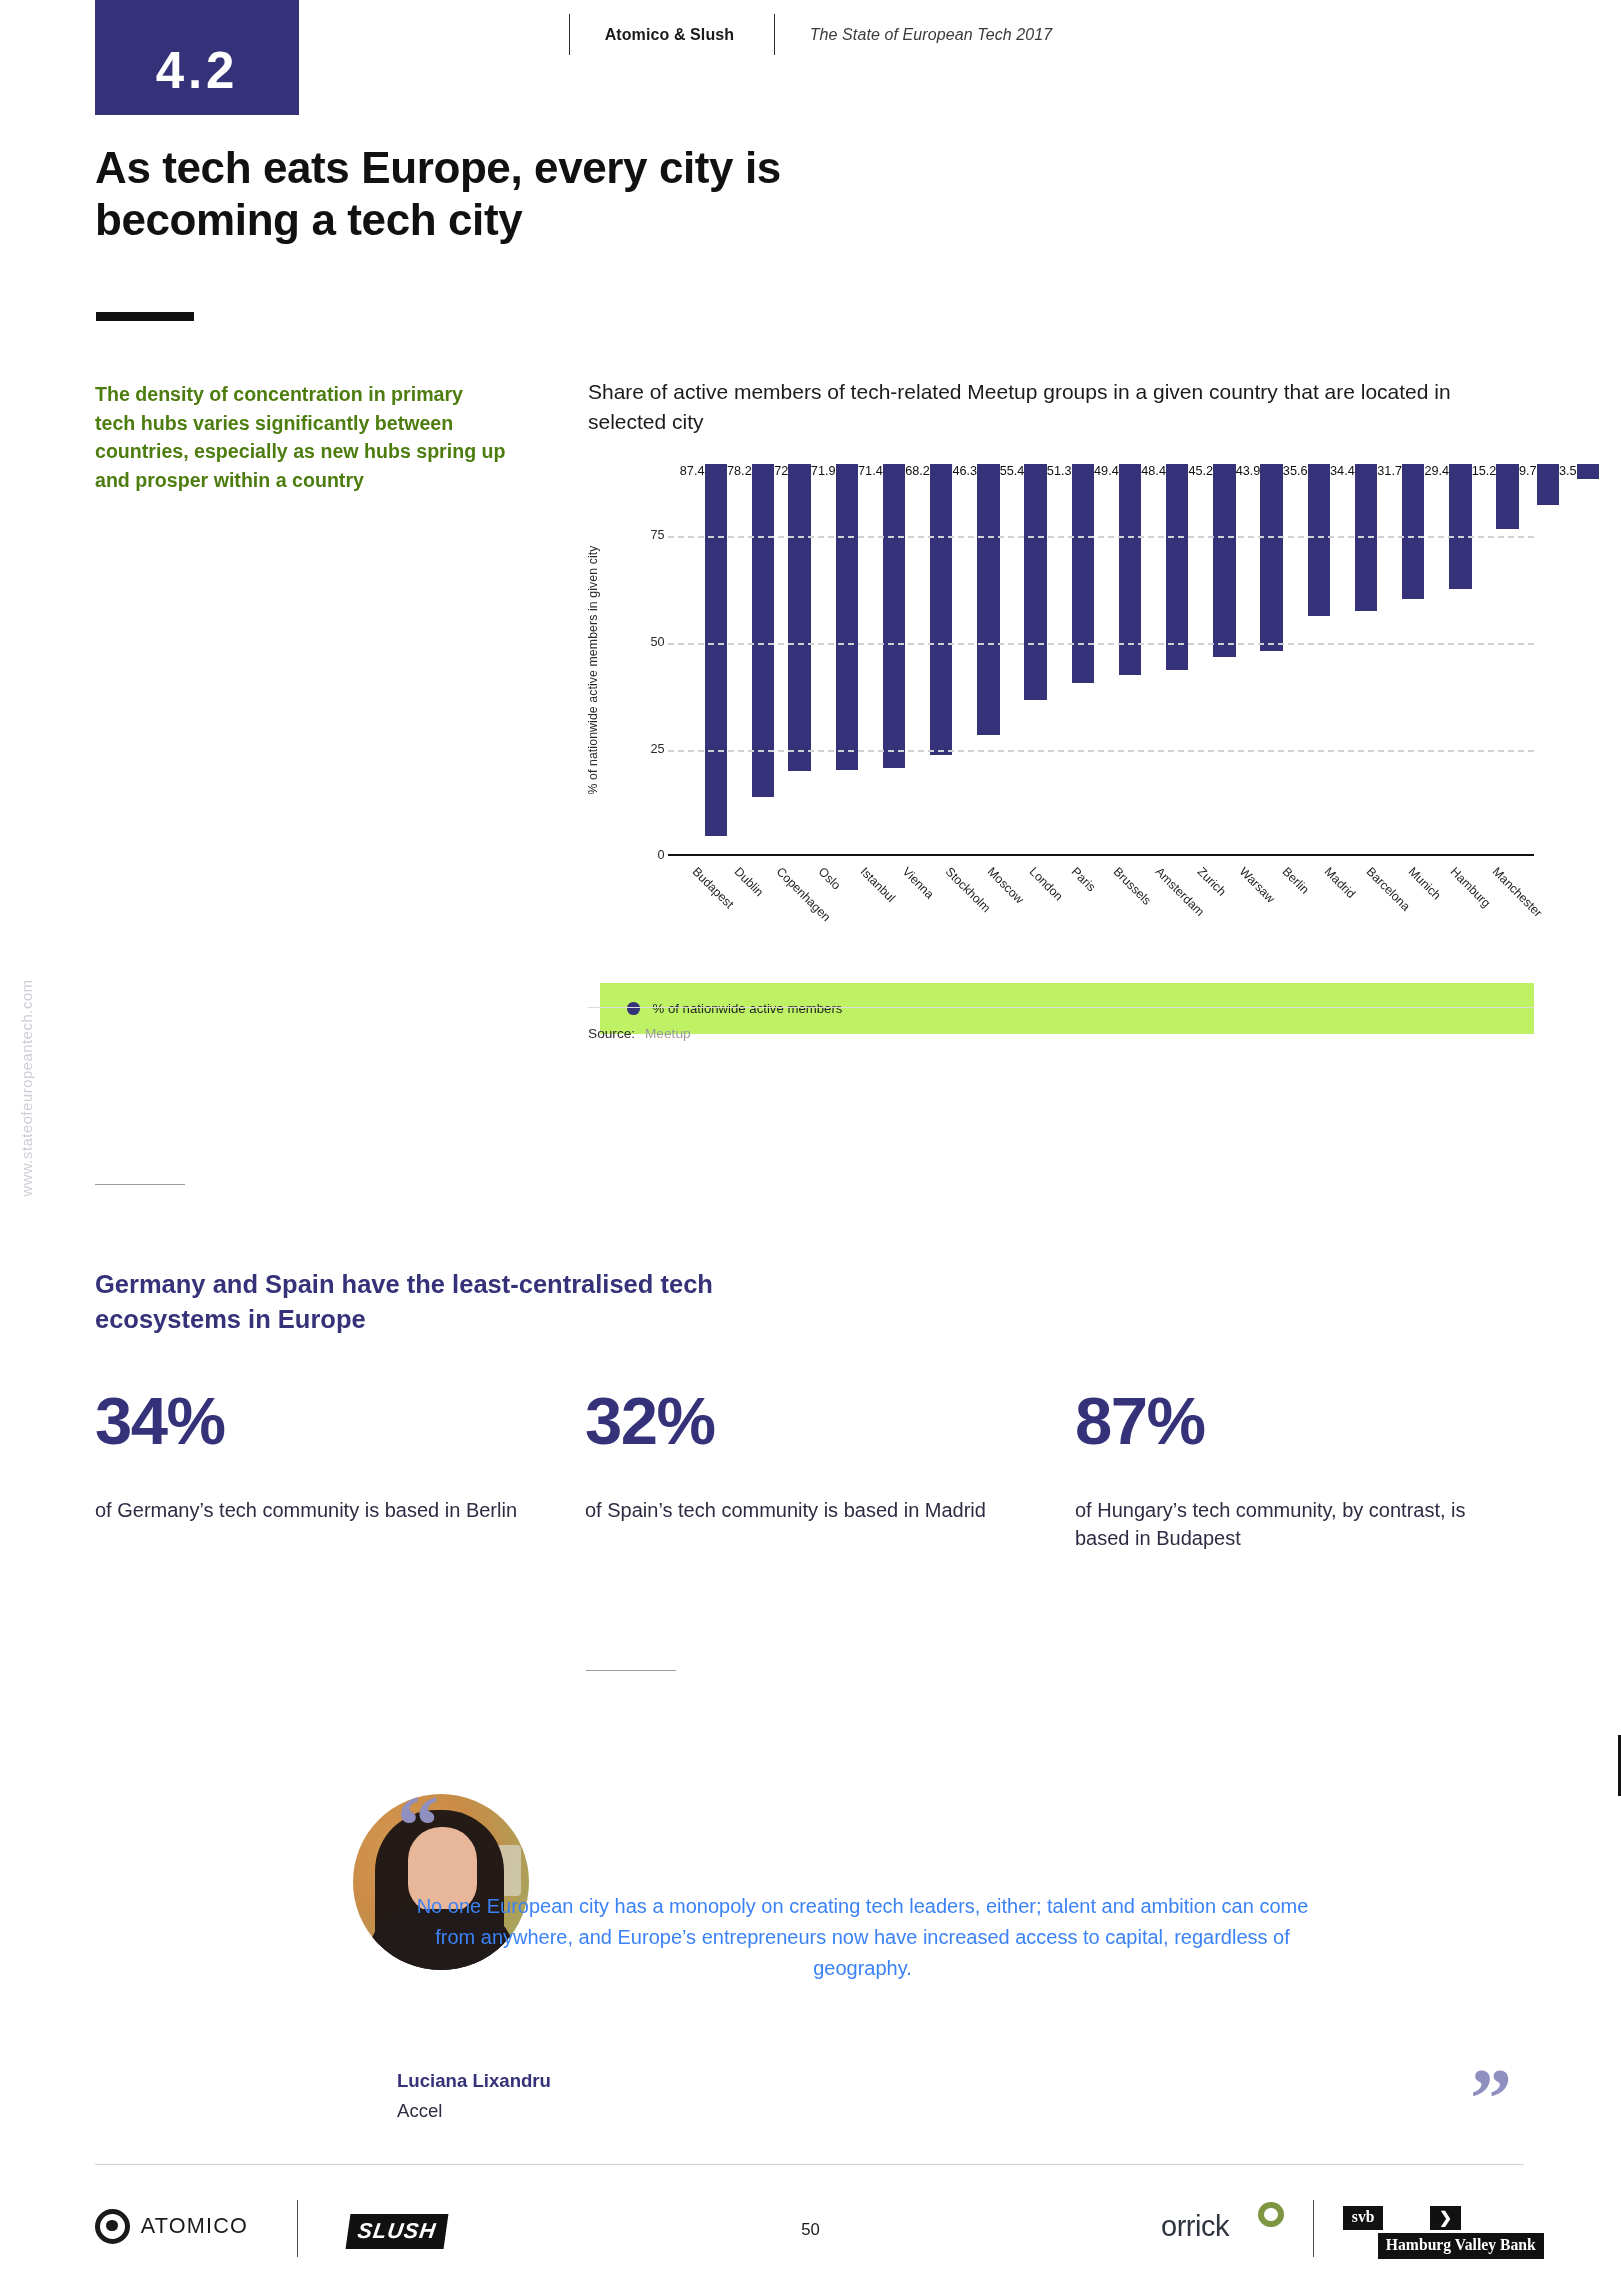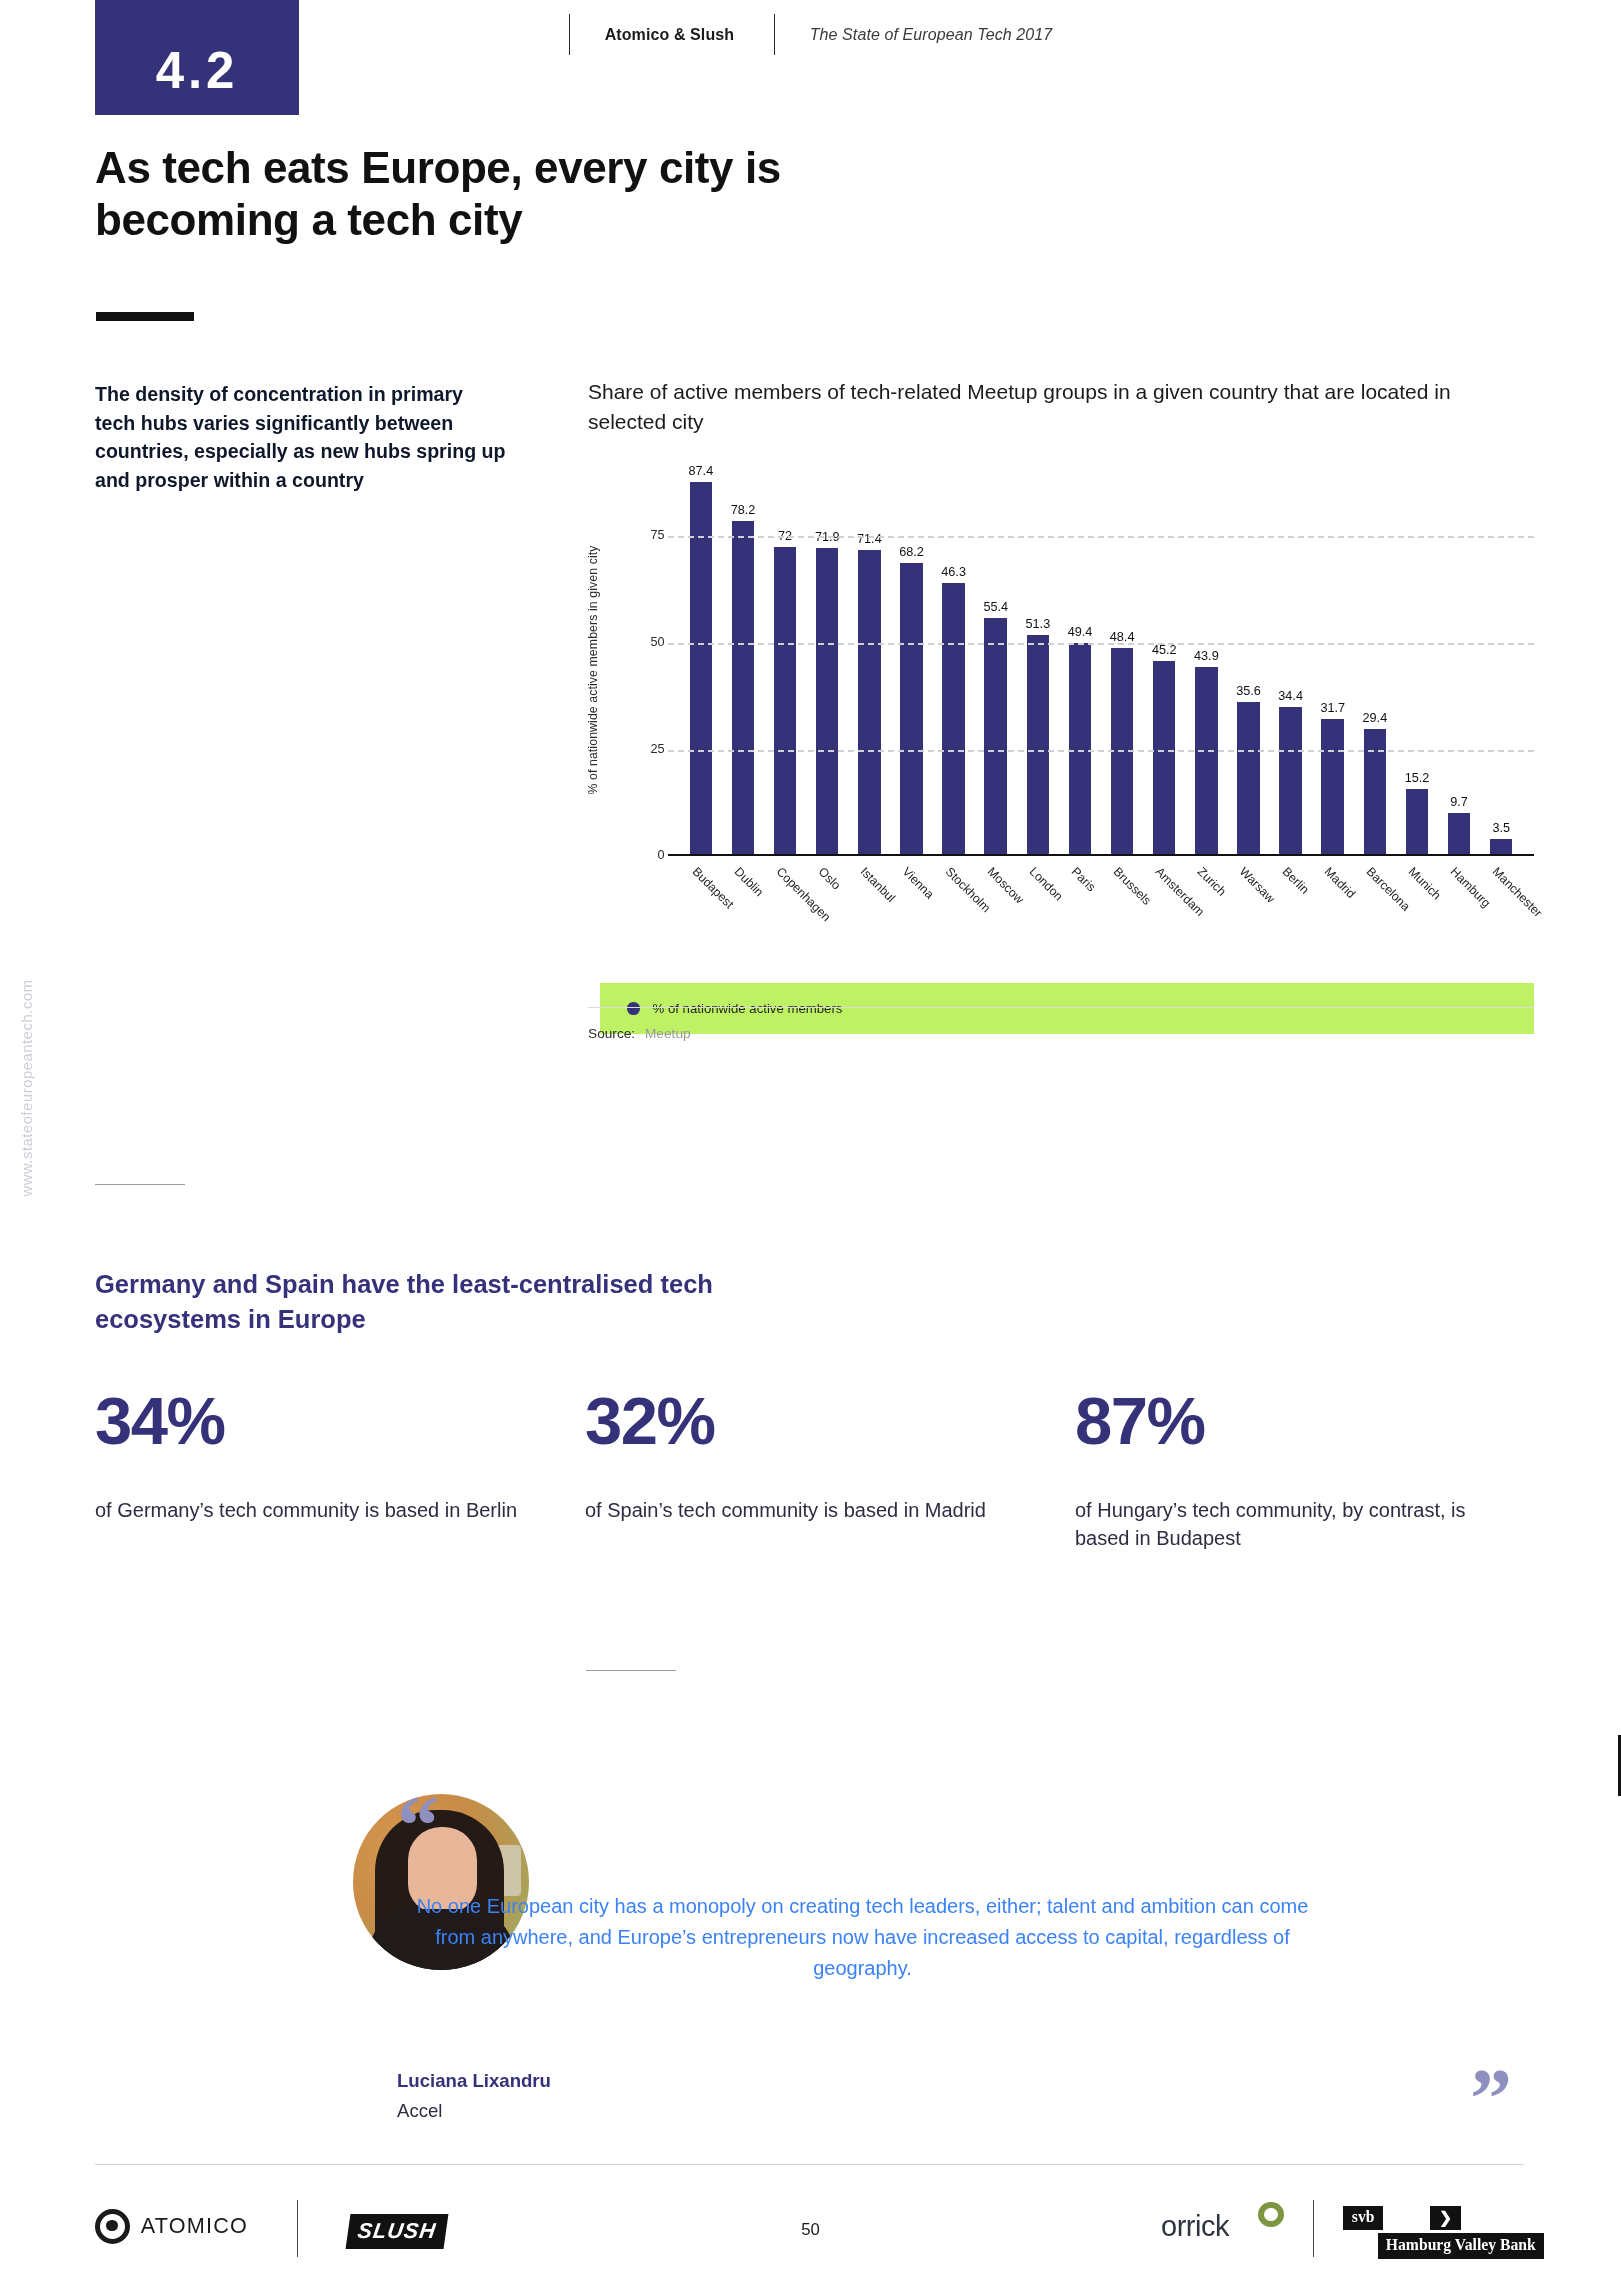--- a/index.html
+++ b/index.html
@@ -45,21 +45,21 @@
     letter-spacing: -0.4px; color: #111;
   }
   .title-rule {
     position: absolute; left: 96px; top: 312px; width: 98px; height: 8.8px;
     background: #111;
   }
 
   
   .lead-text {
     position: absolute; left: 95px; top: 380px; width: 412px;
-    font-size: 19.6px; font-weight: bold; line-height: 1.46; color: #0f172a;
+    font-size: 19.6px; font-weight: bold; line-height: 1.46; color: #4d7c0f;
   }
 
   
   .side-url {
     position: absolute; left: -130px; top: 1080px; width: 314px;
     transform: rotate(-90deg);
     font-size: 14.7px; color: #cdcdd4; letter-spacing: 0.6px;
     text-align: center;
   }
 
@@ -94,22 +94,22 @@
   .axis-base {
     position: absolute; left: 29px; right: 0; bottom: 0; height: 2px;
     background: #111;
   }
   .bars {
     position: absolute; left: 29px; right: 0; bottom: 2px; top: 0;
     display: flex; align-items: flex-end; justify-content: space-between;
     padding: 0 11.8px;
   }
   .bar-col {
-    flex: 1 1 0; display: flex; flex-direction: column;
-    align-items: center; justify-content: flex-end; height: 100%;
+    flex: 1 1 0; display: flex; flex-direction: row;
+    align-items: flex-start; justify-content: flex-end; height: 100%;
     position: relative;
   }
   .bar-val {
     font-size: 12.7px; color: #111; margin-bottom: 3.9px; white-space: nowrap;
   }
   .bar {
     width: 22.5px; background: #353279;
   }
   .xlabels {
     position: absolute; left: 80px; right: 0; top: 396px; height: 108px;

